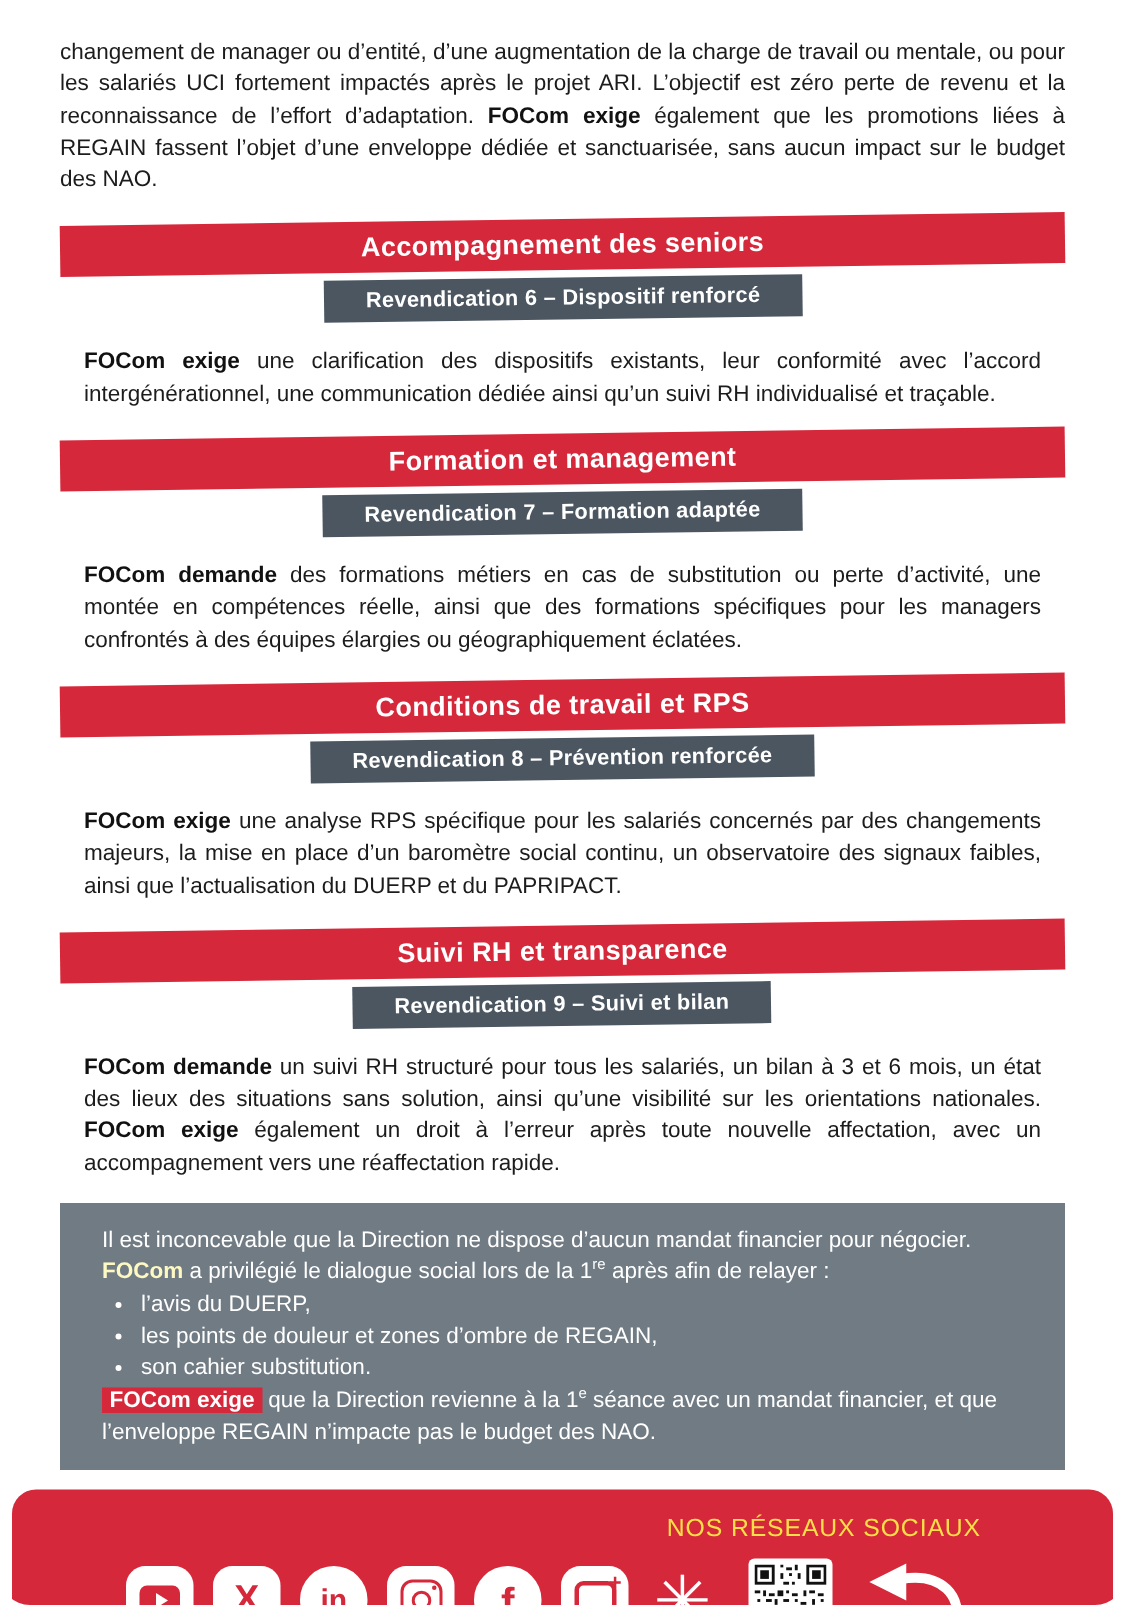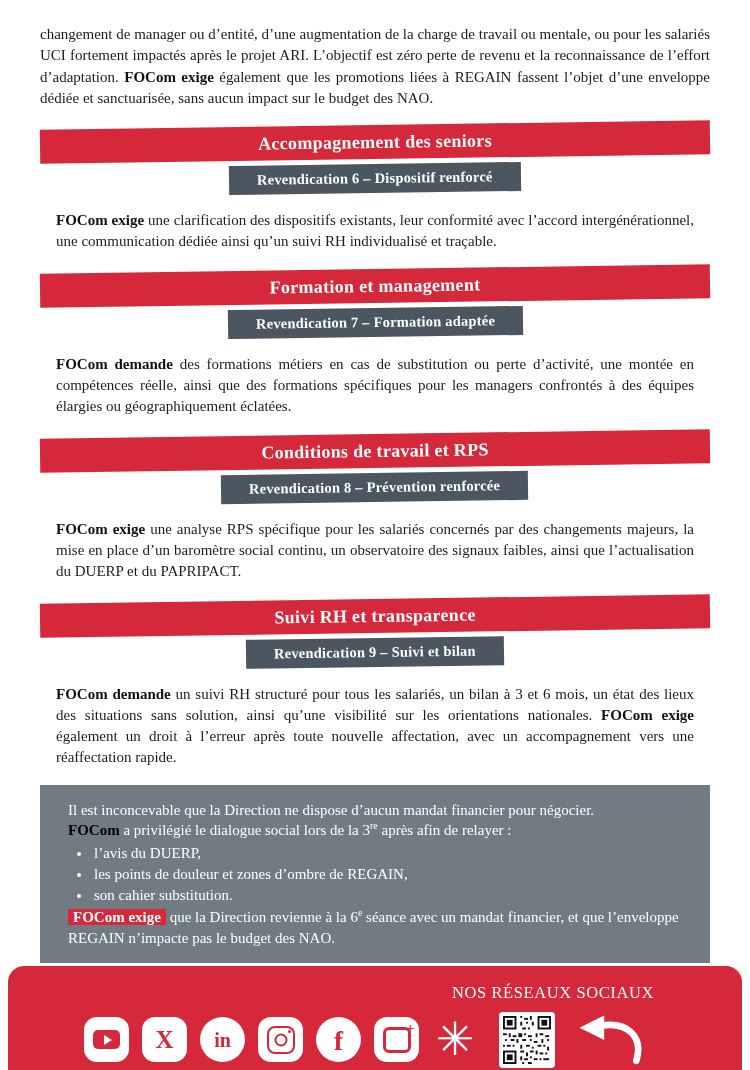--- a/index.html
+++ b/index.html
@@ -1,53 +1,53 @@
 <!DOCTYPE html>
 <html><head>
 <meta charset="utf-8">
 <style>
   html,body{margin:0;padding:0;background:#ffffff;}
   .page{
     width:750px;height:1070px;margin:0 auto;background:#ffffff;
-    font-family:Liberation Serif, serif;color:#1c1c1c;
-    display:flex;flex-direction:column;overflow:hidden;box-sizing:border-box;
+    font-family:Liberation Sans, sans-serif;color:#1c1c1c;
+    display:flex;flex-direction:column;overflow:hidden;box-sizing:border-box;border-radius:20px;
   }
   .content{padding:24px 40px 0 40px;flex:0 0 auto;}
   p.para{margin:16px;text-align:justify;font-size:15px;line-height:1.42;color:#1c1c1c;}
   p.intro{margin:0 0 16px 0;}
   .lead{font-weight:bold;color:#111;}
   section.revendication{margin-bottom:14px;}
   .banner-red{
     background:#d5293b;color:#ffffff;height:34px;width:100%;
     display:flex;align-items:center;justify-content:center;
     font-weight:bold;font-size:18px;letter-spacing:.3px;
     transform:rotate(-0.8deg);
   }
   .banner-gray{
     background:#4b5661;color:#ffffff;width:fit-content;margin:5px auto 0 auto;
     padding:6px 28px;font-weight:bold;font-size:14.5px;letter-spacing:.2px;
     transform:rotate(-0.8deg);
   }
   section .para{margin-top:17px;}
   .summary-box{
-    background:#707b84;color:#ffffff;margin:14px 0 3px 0;
+    background:#707b84;color:#ffffff;margin:14px 0 13px 0;
     padding:15px 12px 14px 28px;font-size:15px;line-height:1.38;
   }
   .summary-box p{margin:0;}
-  .red-lead{color:#000000;font-weight:bold;}
+  .red-lead{color:#fef9c3;font-weight:bold;}
   .red-badge{background:#d5293b;color:#ffffff;font-weight:bold;padding:0 5px;}
   .summary-box ul{margin:2px 0 2px 6px;padding-left:18px;}
   .summary-box li{margin:0;padding-left:2px;}
   sup{font-size:10px;line-height:0;}
   .footer{
     margin:12px 8px 8px 8px;margin-top:auto;background:#d5293b;border-radius:16px;
     height:120px;position:relative;flex:0 0 auto;
   }
   .footer-title{
-    position:absolute;top:17px;right:88px;color:#ffffff;font-size:16.5px;letter-spacing:.6px;
+    position:absolute;top:17px;right:88px;color:#fde047;font-size:16.5px;letter-spacing:.6px;
   }
   .social-row{
     position:absolute;left:76px;top:46px;display:flex;align-items:center;gap:13px;
   }
   .tile{
     width:45px;height:45px;background:#ffffff;display:flex;align-items:center;justify-content:center;
     color:#d5293b;box-sizing:border-box;
   }
   .rsq{border-radius:13px;}
   .circ{border-radius:50%;}
@@ -108,27 +108,27 @@
         <span>Suivi RH et transparence</span>
       </div>
       <div class="banner-gray">
         <span>Revendication 9 – Suivi et bilan</span>
       </div>
       <p class="para"><strong class="lead">FOCom demande</strong><span> un suivi RH structuré pour tous les salariés, un bilan à 3 et 6 mois, un état des lieux des situations sans solution, ainsi qu’une visibilité sur les orientations nationales. </span><strong class="lead">FOCom exige</strong><span> également un droit à l’erreur après toute nouvelle affectation, avec un accompagnement vers une réaffectation rapide.</span></p>
     </section>
 
     <div class="summary-box">
       <p><span>Il est inconcevable que la Direction ne dispose d’aucun mandat financier pour négocier.</span></p>
-      <p><span class="red-lead">FOCom</span><span> a privilégié le dialogue social lors de la 3</span><sup>re</sup><span> après afin de relayer :</span></p>
+      <p><span class="red-lead">FOCom</span><span> a privilégié le dialogue social lors de la 1</span><sup>re</sup><span> après afin de relayer :</span></p>
       <ul>
         <li>l’avis du DUERP,</li>
         <li>les points de douleur et zones d’ombre de REGAIN,</li>
         <li>son cahier substitution.</li>
       </ul>
-      <p><span class="red-badge">FOCom exige</span><span> que la Direction revienne à la 6</span><sup>e</sup><span> séance avec un mandat financier, et que l’enveloppe REGAIN n’impacte pas le budget des NAO.</span></p>
+      <p><span class="red-badge">FOCom exige</span><span> que la Direction revienne à la 1</span><sup>e</sup><span> séance avec un mandat financier, et que l’enveloppe REGAIN n’impacte pas le budget des NAO.</span></p>
     </div>
 
   </div>
 
   <div class="footer">
     <div class="footer-title">NOS RÉSEAUX SOCIAUX</div>
     <div class="social-row">
       <div class="tile rsq">
         <div class="yt-glyph">
             <div class="tri"></div>

